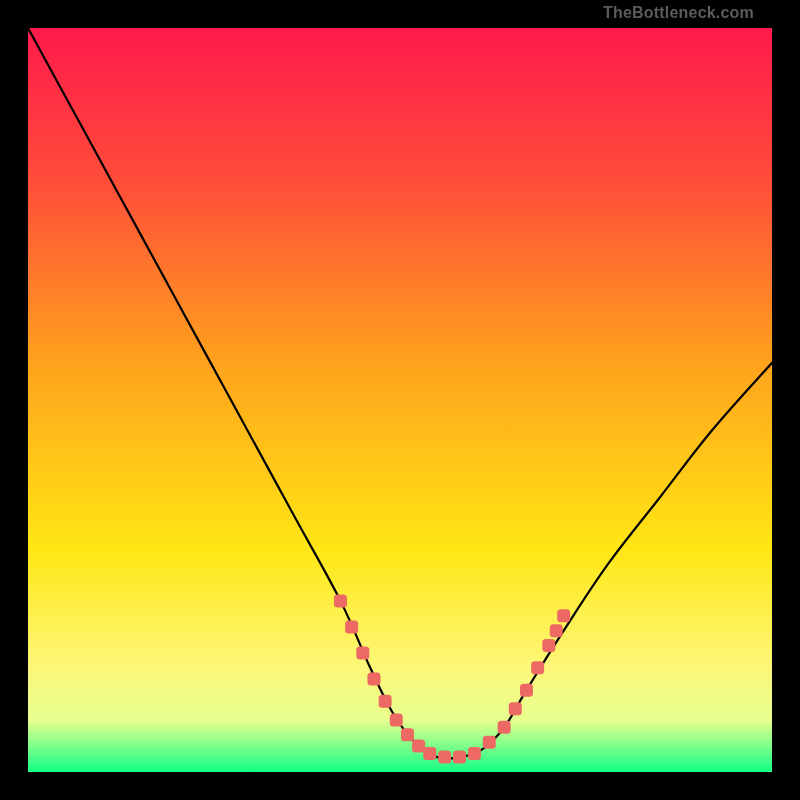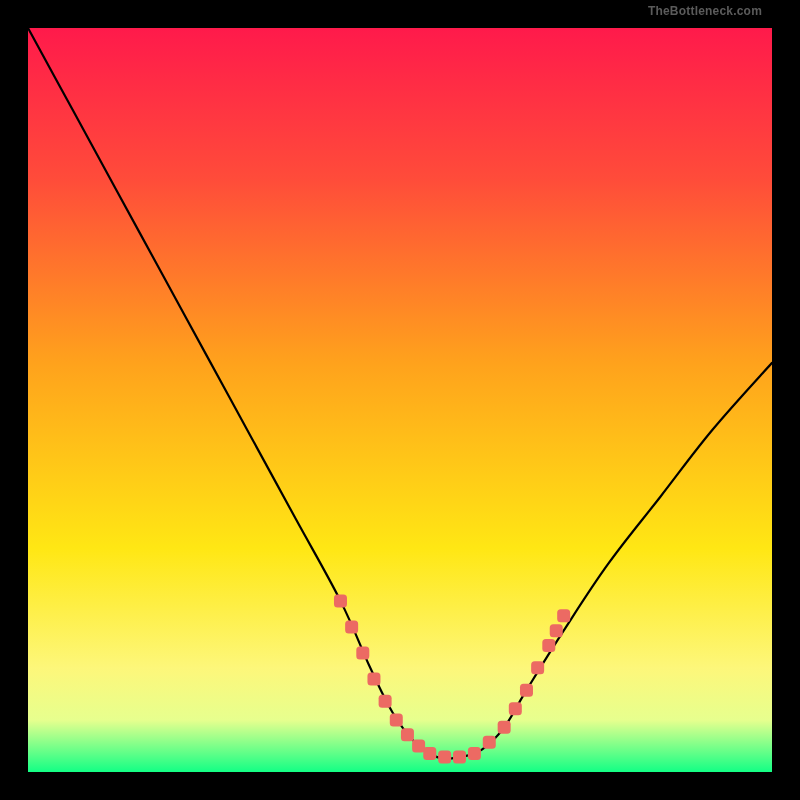--- a/index.html
+++ b/index.html
@@ -14,23 +14,23 @@
     position: absolute;
     left: 28px;
     top: 28px;
     width: 744px;
     height: 744px;
     background: #000;
   }
   .watermark {
     position: absolute;
     top: 4px;
-    right: 38px;
+    right: 46px;
     font-family: Arial, Helvetica, sans-serif;
-    font-size: 12px;
+    font-size: 16px;
     font-weight: 600;
     color: #5b5b5b;
     letter-spacing: 0.2px;
   }
   svg {
     display: block;
   }
 </style>
 </head>
 <body>

